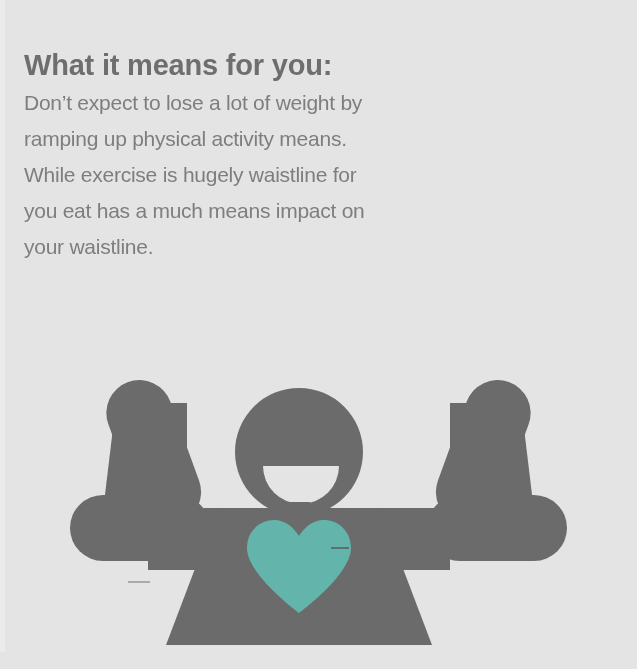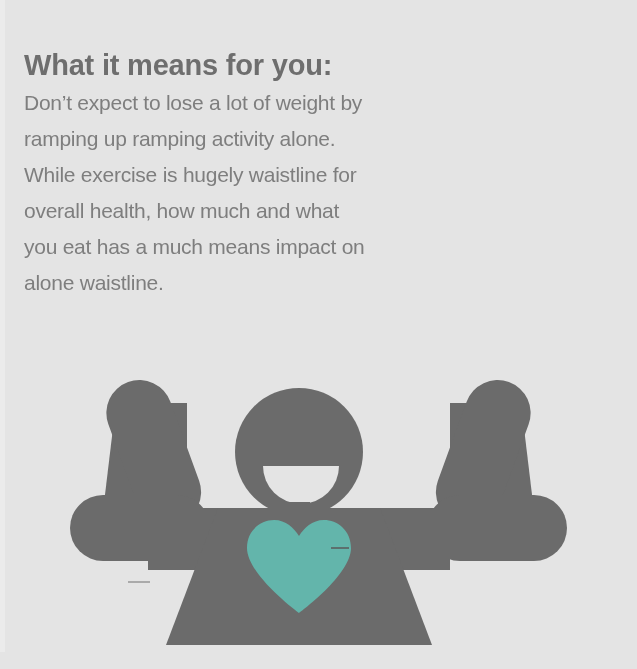--- a/index.html
+++ b/index.html
@@ -84,25 +84,24 @@
 </head>
 <body>
 
 <div id="canvas">
 
   <div class="left-edge-strip"></div>
 
   <div class="text-block">
     <p class="headline">What it means for you:</p>
     <p class="body-line">Don’t expect to lose a lot of weight by</p>
-    <p class="body-line">ramping up ramping activity alone.</p>
+    <p class="body-line">ramping up physical activity means.</p>
     <p class="body-line">While exercise is hugely waistline for</p>
-    <p class="body-line">overall health, how much and what</p>
     <p class="body-line">you eat has a much means impact on</p>
-    <p class="body-line">alone waistline.</p>
+    <p class="body-line">your waistline.</p>
   </div>
 
   <div class="illustration">
     <svg width="637" height="299" viewBox="0 0 637 299" xmlns="http://www.w3.org/2000/svg">
 
       <defs>
 
         <mask id="smileMask" maskUnits="userSpaceOnUse" x="160" y="0" width="320" height="180">
           <rect x="160" y="0" width="320" height="180" fill="#fff"></rect>
           <path d="M 263 96 L 339 96 A 38 38 0 0 1 263 96 Z" fill="#000"></path>

